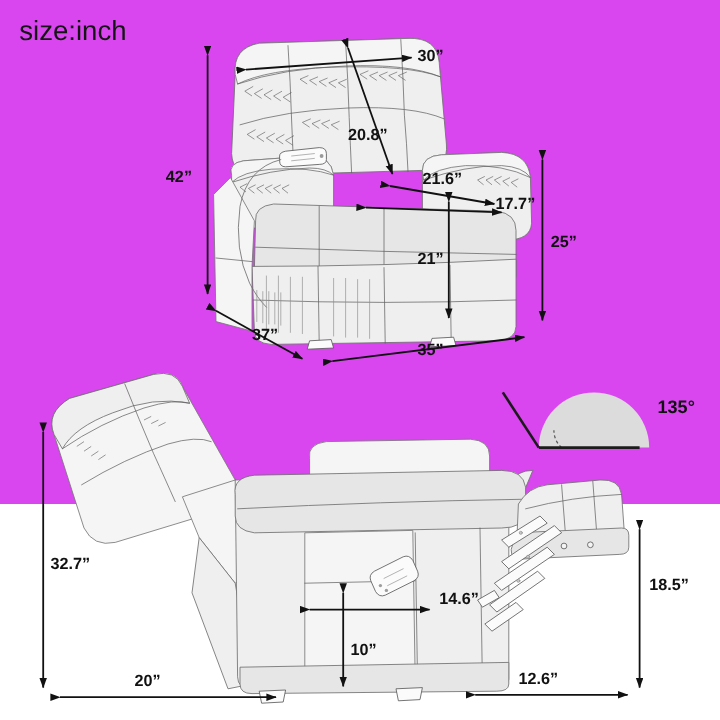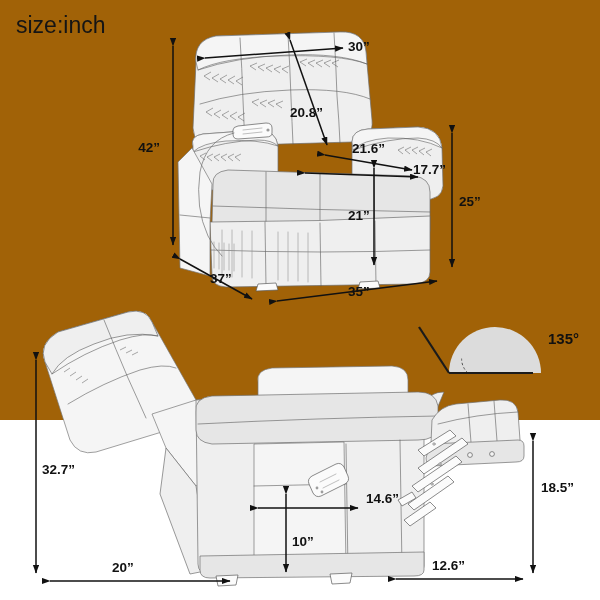--- a/index.html
+++ b/index.html
@@ -11,21 +11,21 @@
     width: 600px;
     height: 600px;
     font-family: "Liberation Sans", sans-serif;
     overflow: hidden;
     position: relative;
   }
   #stage {
     position: relative;
     width: 600px;
     height: 420px;
-    background: #a16207;
+    background: #d946ef;
   }
   #stage > svg {
     position: absolute;
     top: 0;
     left: 0;
   }
   .title-text {
     font-size: 23px;
     fill: #151515;
     font-family: "Liberation Sans", sans-serif;

